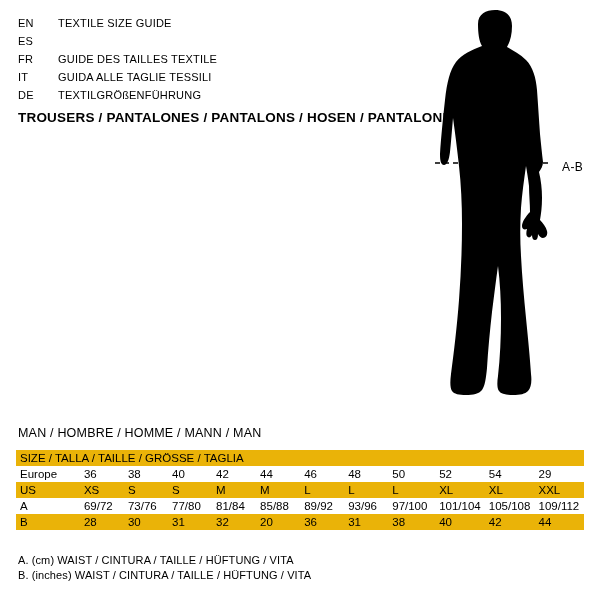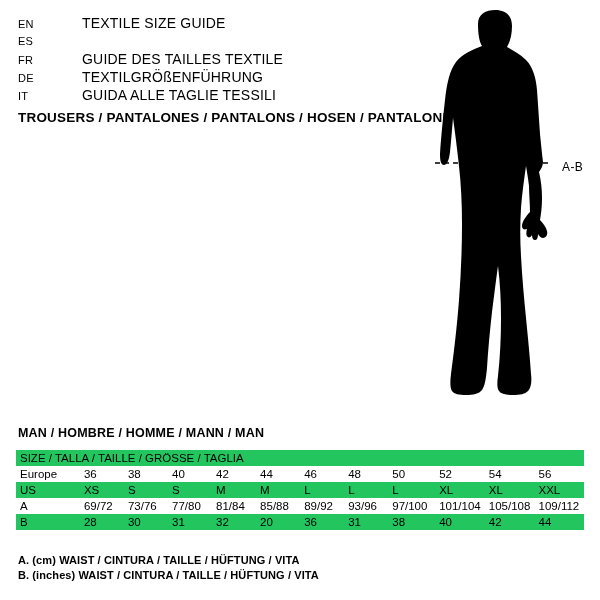--- a/index.html
+++ b/index.html
@@ -33,23 +33,22 @@
     align-items: baseline;
     height: 18px;
     line-height: 18px;
   }
   .lang-code {
     width: 40px;
     font-size: 11px;
     letter-spacing: 0.2px;
   }
   .lang-title {
-    font-size: 14px;
-    letter-spacing: 0.2px;
-    margin-left: 24px;
+    font-size: 11px;
+    letter-spacing: 0.2px;
   }
 
   .section-title {
     position: absolute;
     left: 18px;
     top: 110px;
     font-size: 13.5px;
     font-weight: bold;
     letter-spacing: 0.2px;
   }
@@ -72,83 +71,83 @@
     font-size: 12px;
     letter-spacing: 0.4px;
   }
 
   
   .table-title {
     position: absolute;
     left: 18px;
     top: 426px;
     font-size: 12.5px;
-    font-weight: bold;
+    font-weight: normal;
     letter-spacing: 0.2px;
   }
   table.size-table {
     position: absolute;
     left: 16px;
     top: 450px;
     width: 568px;
     border-collapse: collapse;
     font-size: 11.5px;
   }
   table.size-table td, table.size-table th {
     text-align: left;
     padding: 2px 0 2px 4px;
     font-weight: normal;
     white-space: nowrap;
   }
   table.size-table tr.shaded {
-    background: #22c55e;
+    background: #eab308;
   }
   table.size-table td.label-col, table.size-table th.label-col {
     width: 78px;
   }
   table.size-table td.num, table.size-table th.num {
     width: 49px;
   }
 
   .footnotes {
     position: absolute;
     left: 18px;
     top: 553px;
     font-size: 11px;
     line-height: 15px;
     letter-spacing: 0.1px;
   }
   .footnotes div {
-    font-weight: bold;
+    font-weight: normal;
   }
 </style>
 </head>
 <body>
 
 <div class="page">
 
   <div class="lang-block">
     <div class="lang-row">
       <span class="lang-code">EN</span>
       <span class="lang-title">TEXTILE SIZE GUIDE</span>
     </div>
     <div class="lang-row">
       <span class="lang-code">ES</span>
     </div>
     <div class="lang-row">
       <span class="lang-code">FR</span>
       <span class="lang-title">GUIDE DES TAILLES TEXTILE</span>
     </div>
     <div class="lang-row">
+      <span class="lang-code">IT</span>
+      <span class="lang-title">GUIDA ALLE TAGLIE TESSILI</span>
+    </div>
+    <div class="lang-row">
       <span class="lang-code">DE</span>
       <span class="lang-title">TEXTILGRÖßENFÜHRUNG</span>
-    </div>
-    <div class="lang-row">
-      <span class="lang-code">IT</span>
-      <span class="lang-title">GUIDA ALLE TAGLIE TESSILI</span>
     </div>
   </div>
 
   <div class="section-title">TROUSERS / PANTALONES / PANTALONS / HOSEN / PANTALONI</div>
 
   <div class="figure-wrap">
     <svg width="190" height="400" viewBox="0 0 190 400" xmlns="http://www.w3.org/2000/svg">
       <path fill="#000000" d="
         M 78,16
         C 78,6 86,2 95,2
@@ -217,21 +216,21 @@
       <td class="num">36</td>
       <td class="num">38</td>
       <td class="num">40</td>
       <td class="num">42</td>
       <td class="num">44</td>
       <td class="num">46</td>
       <td class="num">48</td>
       <td class="num">50</td>
       <td class="num">52</td>
       <td class="num">54</td>
-      <td class="num">56</td>
+      <td class="num">29</td>
     </tr>
     <tr class="shaded">
       <td class="label-col">US</td>
       <td class="num">XS</td>
       <td class="num">S</td>
       <td class="num">S</td>
       <td class="num">M</td>
       <td class="num">M</td>
       <td class="num">L</td>
       <td class="num">L</td>

